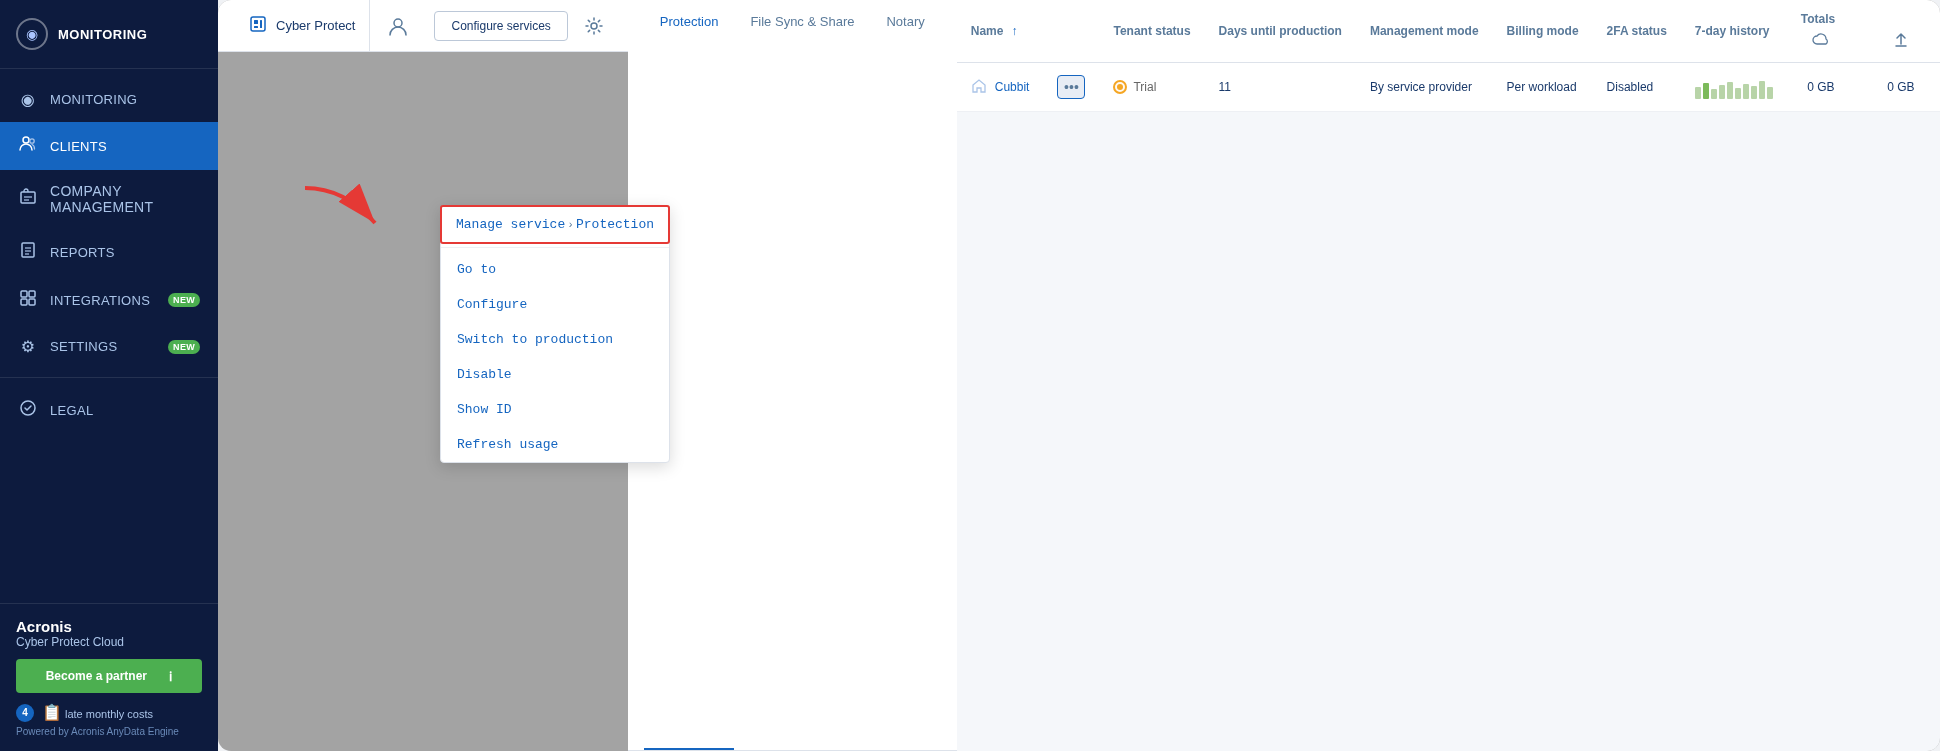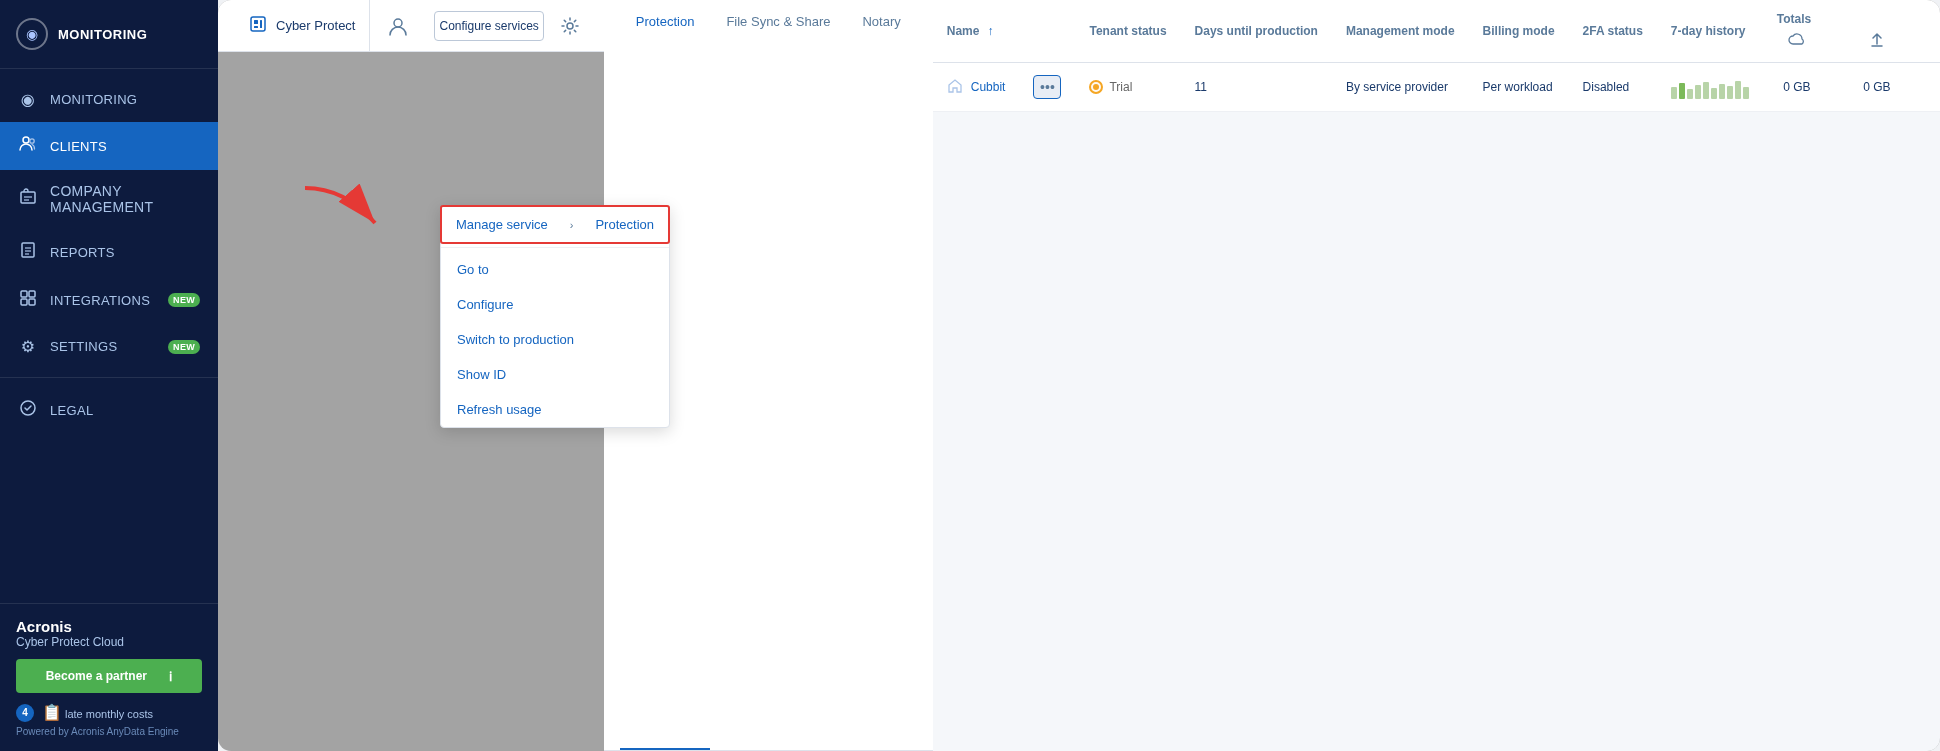--- a/index.html
+++ b/index.html
@@ -146,21 +146,21 @@
       border-radius: 4px;
       cursor: pointer;
       color: #5a7a9a;
       font-size: 18px;
     }
     .topbar-spacer { flex: 1; }
     .configure-btn {
       border: 1px solid #bcc8d8;
       background: #fff;
       color: #1a3a6b;
-      padding: 7px 4px;
+      padding: 7px 16px;
       border-radius: 4px;
       font-size: 12px;
       cursor: pointer;
       font-weight: 500;
     }
     .settings-icon-btn {
       width: 36px; height: 36px;
       display: flex; align-items: center; justify-content: center;
       color: #5a7a9a;
       cursor: pointer;
@@ -297,20 +297,21 @@
     .dropdown-menu {
       position: absolute;
       top: 205px;
       left: 440px;
       background: #fff;
       border: 1px solid #dde2ea;
       border-radius: 4px;
       box-shadow: 0 4px 16px rgba(0,0,0,0.15);
       width: 230px;
       z-index: 200;
+      font-family: Liberation Mono, monospace;
     }
     .dropdown-item {
       padding: 10px 16px;
       font-size: 13px;
       color: #1565c0;
       cursor: pointer;
       display: flex;
       align-items: center;
       justify-content: space-between;
     }
@@ -633,20 +634,23 @@
   <div class="dropdown-item">
     <span>Go to</span>
   </div>
   <div class="dropdown-item">
     <span>Configure</span>
   </div>
   <div class="dropdown-item">
     <span>Switch to production</span>
   </div>
   <div class="dropdown-item">
+    <span>Disable</span>
+  </div>
+  <div class="dropdown-item">
     <span>Show ID</span>
   </div>
   <div class="dropdown-item">
     <span>Refresh usage</span>
   </div>
 </div>
 
 <div class="red-arrow">
   <svg class="arrow-svg" viewBox="0 0 120 60" fill="none">
     <defs>

